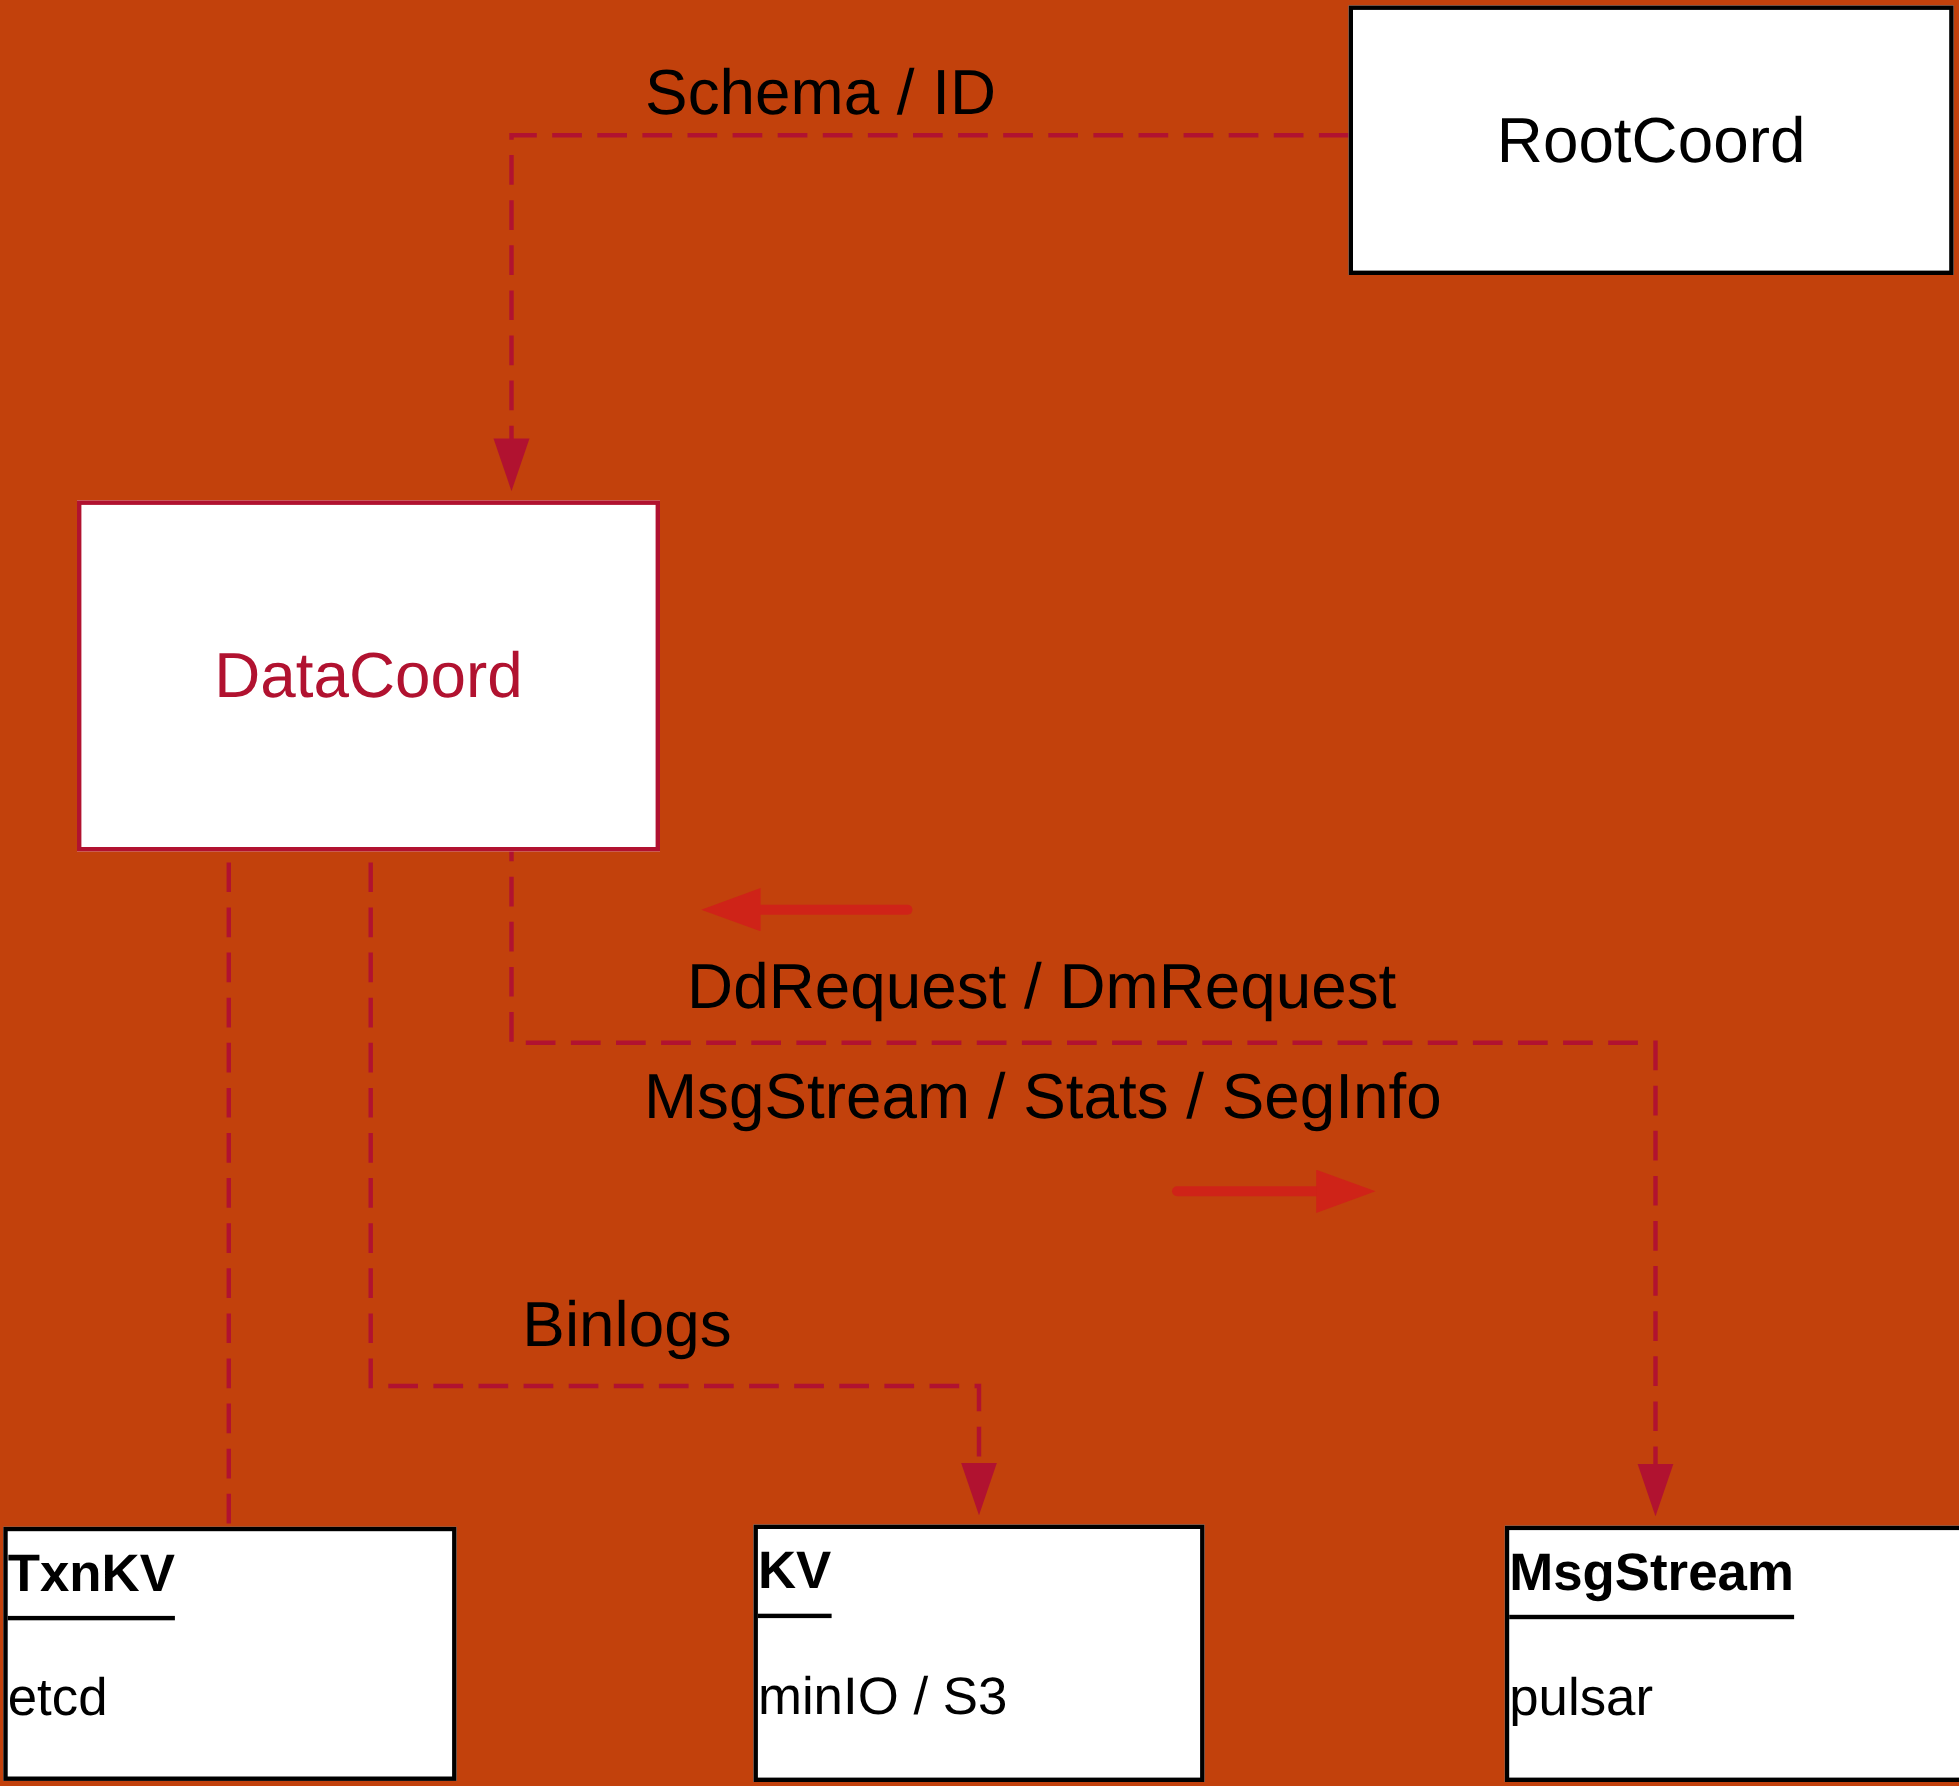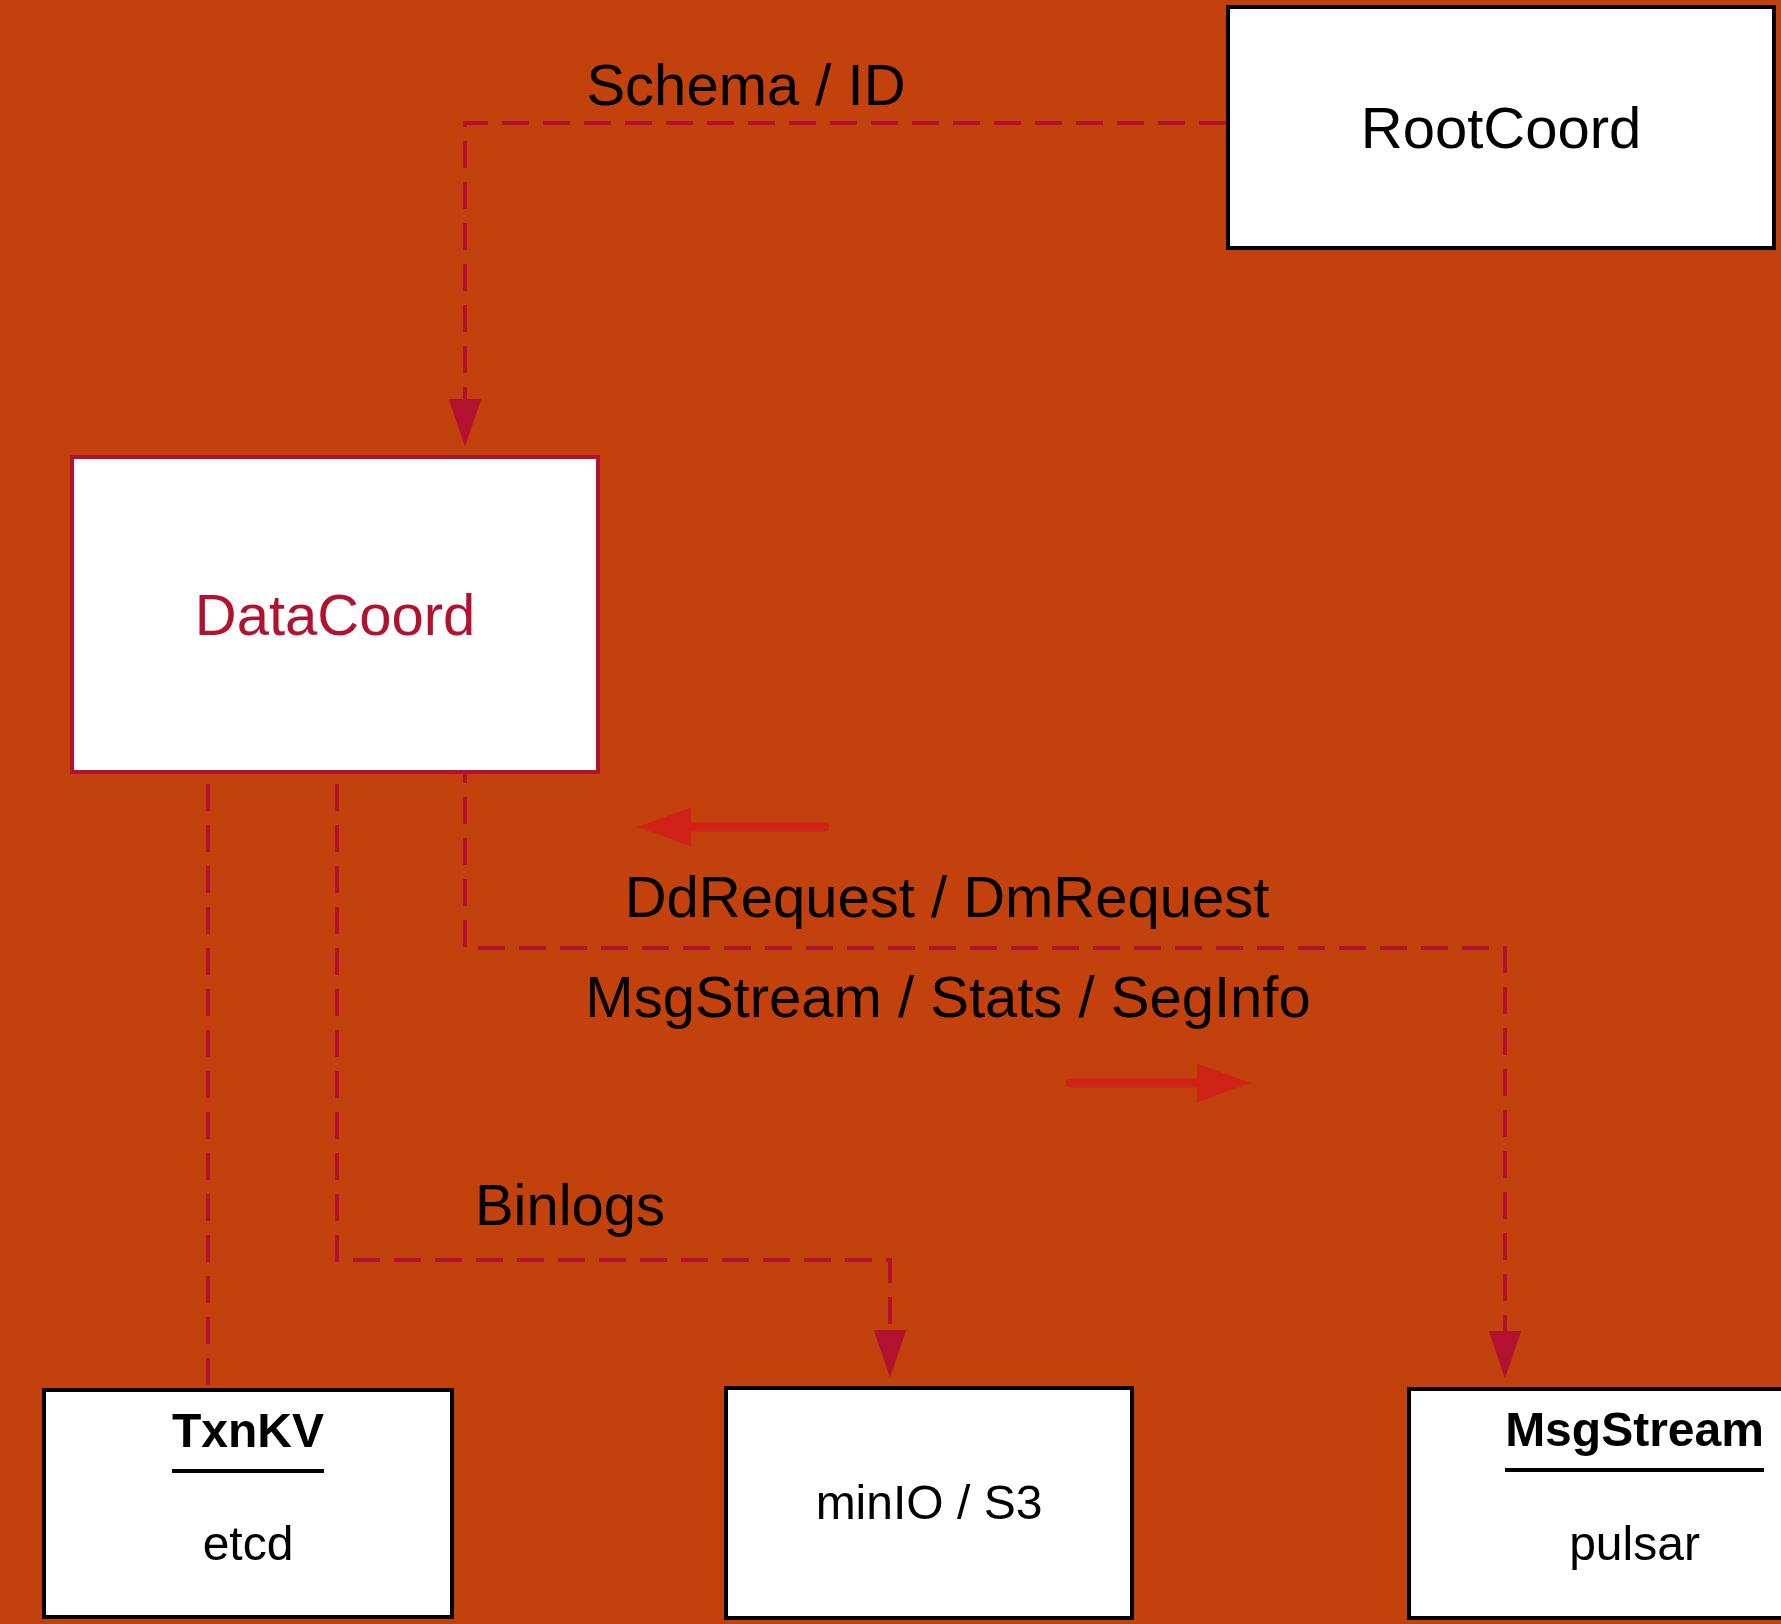--- a/index.html
+++ b/index.html
@@ -36,24 +36,23 @@
   }
   .node--accent {
     border: 4px solid #b11230;
     font-size: 58px;
     color: #b11230;
   }
   .node--table {
     border: 4px solid #000000;
     display: flex;
     flex-direction: column;
-    align-items: center;
+    align-items: flex-start;
     justify-content: flex-start;
     padding: 0;
-    margin-left: 39px;
   }
   .node--table .node-title {
     height: 77px;
     flex: 0 0 auto;
     display: flex;
     align-items: center;
     justify-content: center;
     font-weight: bold;
     font-size: 48px;
     color: #000000;
@@ -116,20 +115,21 @@
   </div>
 
   <div class="node node--table" style="left:3px; top:1388px; width:412px; height:231px;">
     <div class="node-title">TxnKV</div>
     <div class="node-body">
       <span>etcd</span>
     </div>
   </div>
 
   <div class="node node--table" style="left:685px; top:1386px; width:410px; height:234px;">
+    <div class="node-title">KV</div>
     <div class="node-body">
       <span>minIO / S3</span>
     </div>
   </div>
 
   <div class="node node--table" style="left:1368px; top:1387px; width:455px; height:233px;">
     <div class="node-title">MsgStream</div>
     <div class="node-body">
       <span>pulsar</span>
     </div>

